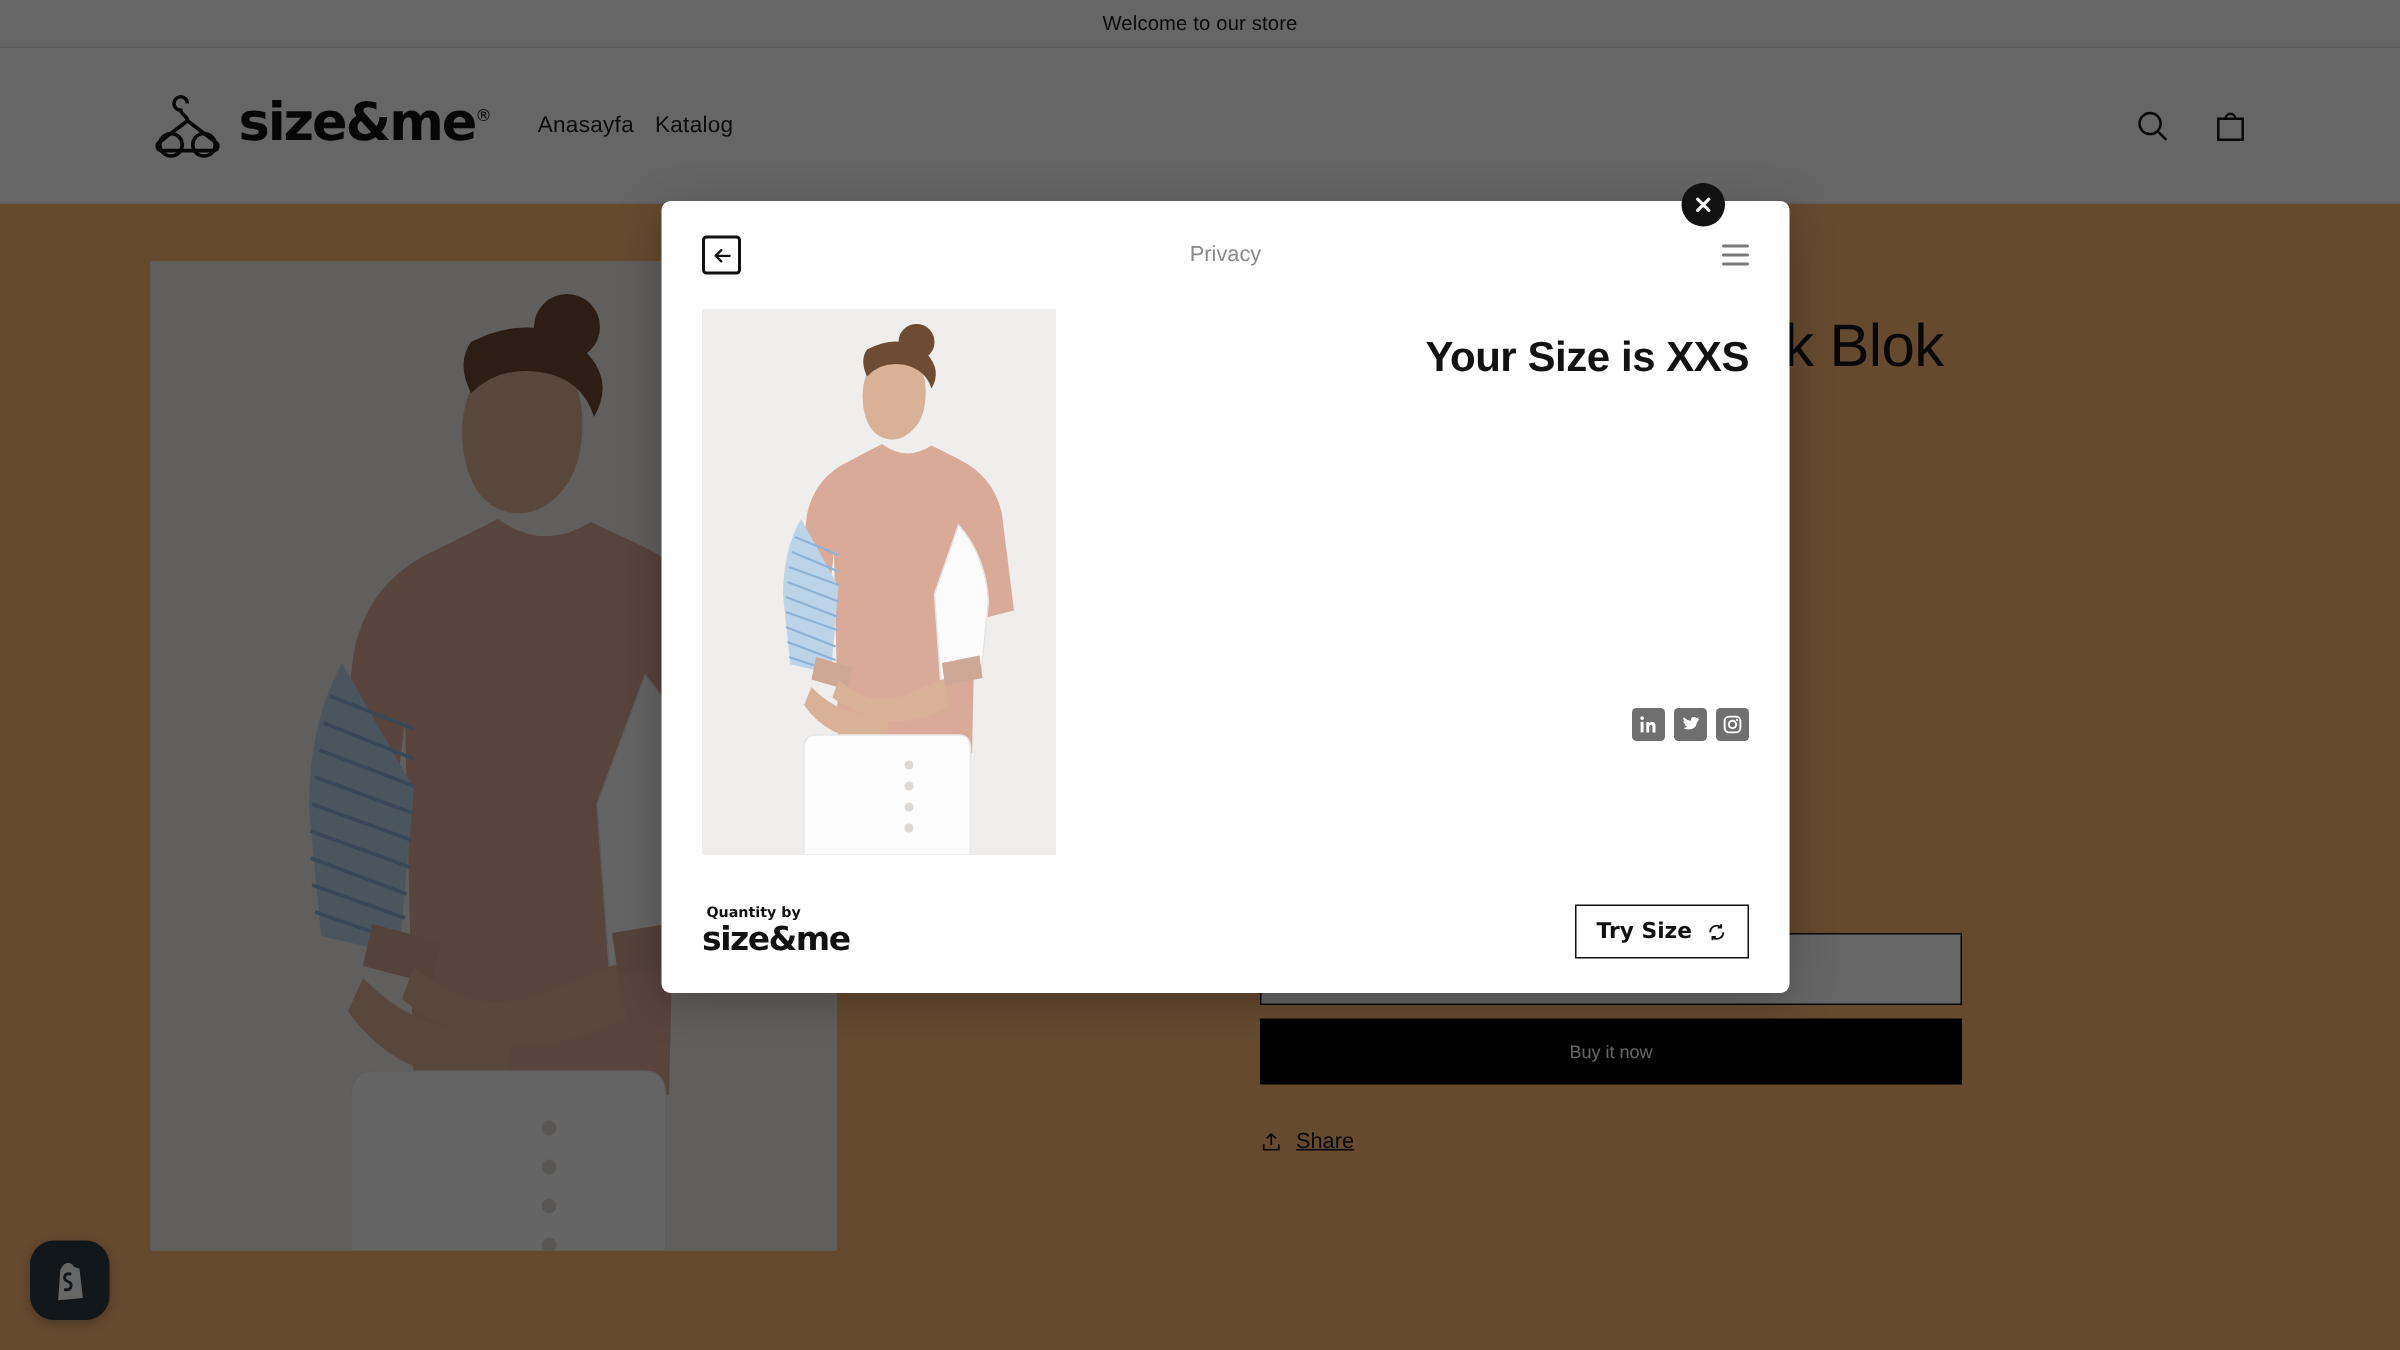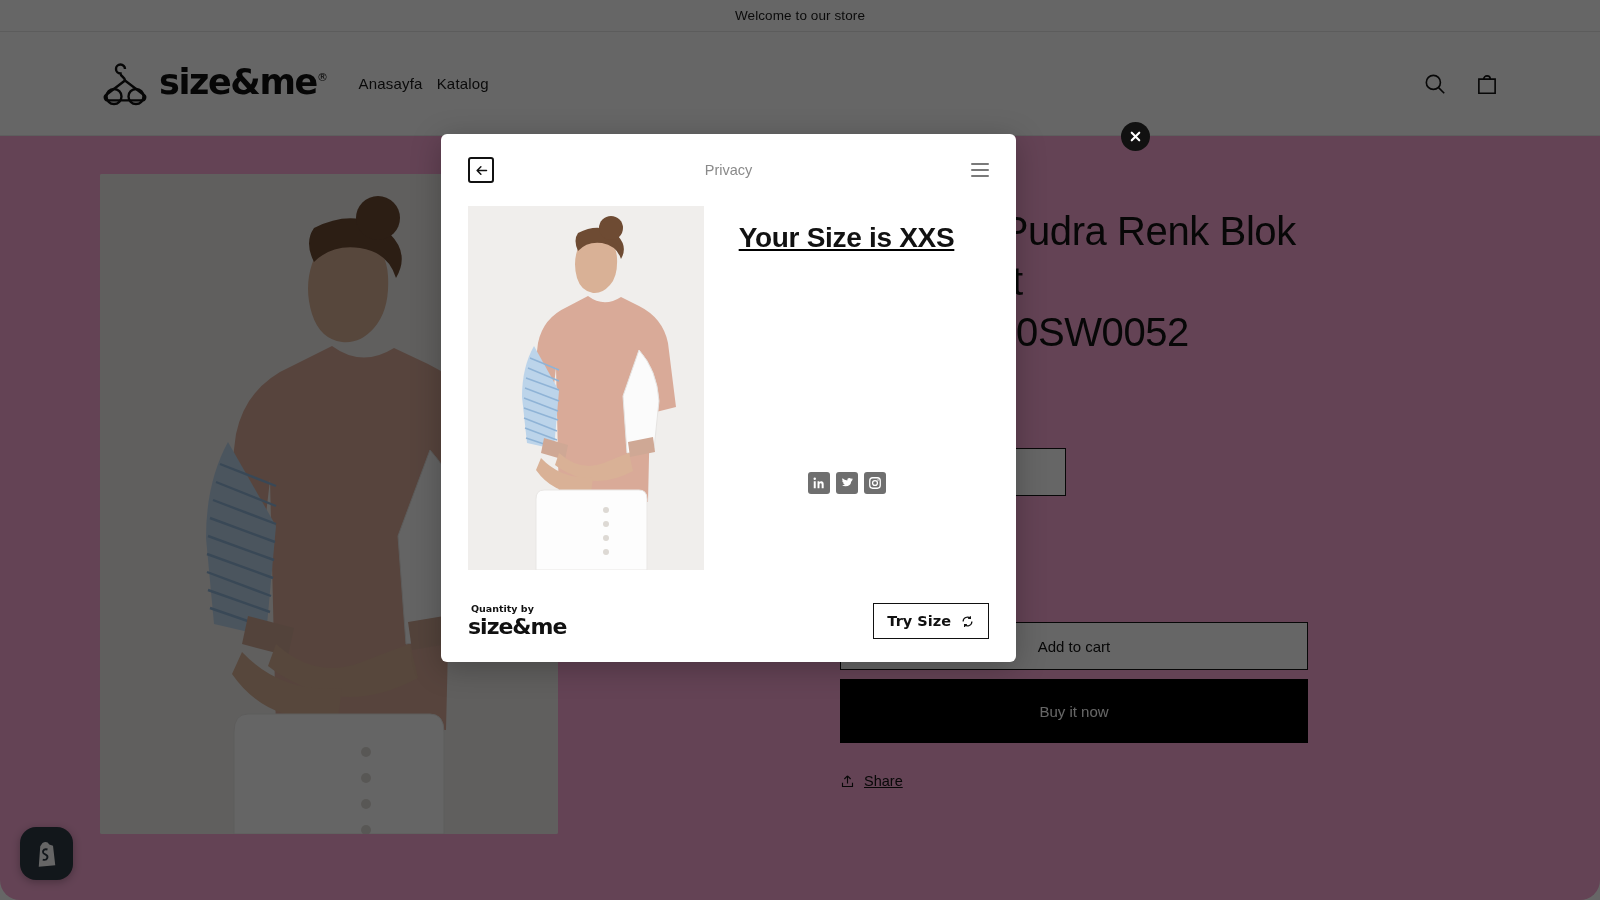--- a/index.html
+++ b/index.html
@@ -4,21 +4,21 @@
 <style>
   * { box-sizing: border-box; margin: 0; padding: 0; }
   html, body {
     width: 1600px; height: 900px;
     font-family: "Liberation Sans", sans-serif;
     background: #ffffff;
     overflow: hidden;
   }
 
   
-  #page { position: absolute; inset: 0; background: #f9a8d4; border-radius: 20px; }
+  #page { position: absolute; inset: 0; background: #fdba74; }
 
   .announce-bar {
     height: 32px; display: flex; align-items: center; justify-content: center;
     background: #fff; border-bottom: 1px solid #e6e6e6;
   }
   .announce-bar span { font-size: 13.5px; color: #1a1a1a; letter-spacing: .1px; }
 
   .site-header {
     height: 104px; display: flex; align-items: center;
     padding: 0 100px; background: #fff; border-bottom: 1px solid #ececec;
@@ -74,43 +74,43 @@
     padding: 0 14px; font-size: 15px; color: #121212;
   }
   .qty-btn { cursor: pointer; color: #4a4a4a; font-size: 16px; user-select: none; }
 
   .btn-add {
     margin-top: 30px; width: 100%; height: 48px;
     border: 1px solid #121212; background: #fff;
     font-size: 15px; color: #121212; cursor: pointer;
   }
   .btn-buy {
-    margin-top: 9px; width: 100%; height: 64px; border: none;
-    background: #000; color: #fff; font-size: 15px; cursor: pointer;
+    margin-top: 9px; width: 100%; height: 44px; border: none;
+    background: #000; color: #fff; font-size: 12px; cursor: pointer;
   }
   .share-row {
     margin-top: 30px; display: flex; align-items: center; gap: 9px; cursor: pointer;
   }
   .share-row span { font-size: 14.5px; color: #121212; text-decoration: underline; }
 
   
   .chat-bubble {
     position: absolute; left: 20px; bottom: 20px;
     width: 53px; height: 53px; border-radius: 16px;
     background: #2f3a45; display: flex; align-items: center; justify-content: center;
     cursor: pointer; box-shadow: 0 2px 9px rgba(0,0,0,.28);
   }
 
   
   #overlay {
     position: absolute; inset: 0; background: rgba(0,0,0,.60);
   }
   #modal {
     position: absolute; left: 441px; top: 134px;
-    width: 575px; height: 528px; background: #fff; border-radius: 6px;
+    width: 752px; height: 528px; background: #fff; border-radius: 6px;
     box-shadow: 0 6px 30px rgba(0,0,0,.25);
     display: flex; flex-direction: column; overflow: hidden;
   }
   .modal-close {
     position: absolute; left: 1121px; top: 122px;
     width: 29px; height: 29px; border-radius: 50%; background: #111;
     display: flex; align-items: center; justify-content: center;
     cursor: pointer; z-index: 5;
   }
 
@@ -134,21 +134,21 @@
   .burger i:last-child { margin-bottom: 0; }
 
   .modal-body { flex: 1 1 auto; display: flex; padding: 0 27px; gap: 0; }
   .modal-photo {
     width: 236px; height: 364px; flex: 0 0 auto; overflow: hidden;
     background: linear-gradient(160deg,#f3f1ef 0%,#eeecea 55%,#e9e7e4 100%);
     position: relative;
   }
   .modal-right {
     flex: 1 1 auto; display: flex; flex-direction: column;
-    align-items: center; padding-top: 4px; text-decoration: underline;
+    align-items: flex-end; padding-top: 4px;
   }
   .size-result {
     font-size: 28px; font-weight: 700; color: #121212; letter-spacing: -.3px;
     margin-top: 12px;
   }
   .socials { margin-top: auto; margin-bottom: 86px; display: flex; gap: 6px; }
   .soc {
     width: 22px; height: 22px; border-radius: 3px; background: #6f6f6f;
     display: flex; align-items: center; justify-content: center; cursor: pointer;
   }

